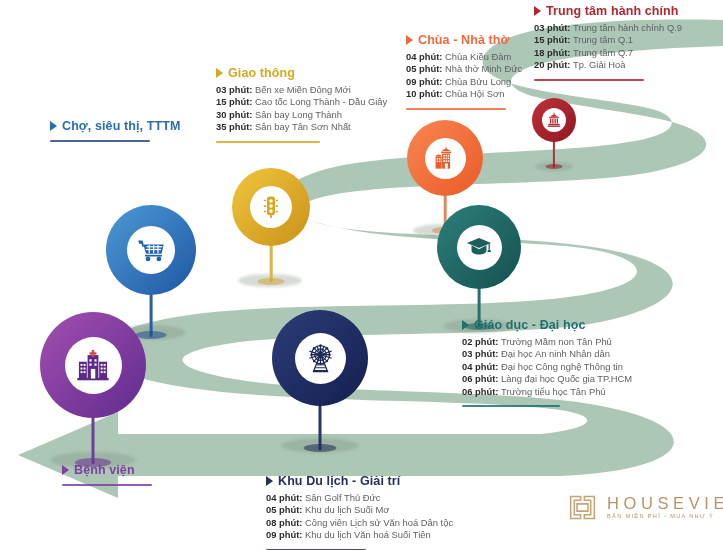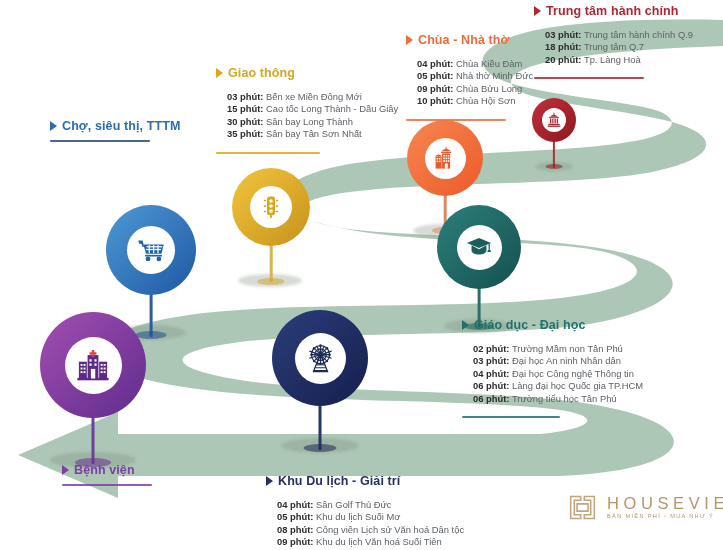--- a/index.html
+++ b/index.html
@@ -20,21 +20,21 @@
     font-size:12.5px;font-weight:bold;letter-spacing:.1px;
     white-space:nowrap;margin-bottom:4px;
   }
   .blk-head .tri{
     width:0;height:0;
     border-top:5px solid transparent;
     border-bottom:5px solid transparent;
     border-left:7px solid currentColor;
     flex:none;display:block;
   }
-  .blk-list{margin:11px;padding:0;list-style:none;}
+  .blk-list{margin:0;padding:0;list-style:none;}
   .blk-list li{
     font-size:9.4px;line-height:12.4px;color:#5d6166;white-space:nowrap;
   }
   .blk-list li b{color:#2b2b2b;font-weight:bold;}
   .blk-list li.cont{white-space:nowrap;}
   .rule{height:2px;margin-top:7px;width:92px;border-radius:1px;opacity:.85;}
 
   
   #b-admin   {left:534px;top:4px;  color:#b3252f;}
   #b-temple  {left:406px;top:33px; color:#ef6b3b;}
@@ -365,22 +365,23 @@
     </div>
   </div>
 
   <div class="block" id="b-admin">
     <div class="blk-head">
       <span class="tri"></span>
       <span>Trung tâm hành chính</span>
     </div>
     <ul class="blk-list">
       <li><b>03 phút:</b> <span>Trung tâm hành chính Q.9</span></li>
+      <li><b>15 phút:</b> <span>Trung tâm Q.1</span></li>
       <li><b>18 phút:</b> <span>Trung tâm Q.7</span></li>
-      <li><b>20 phút:</b> <span>Tp. Làng Hoà</span></li>
+      <li><b>20 phút:</b> <span>Tp. Giải Hoà</span></li>
     </ul>
     <div class="rule"></div>
   </div>
 
   <div class="block" id="b-temple">
     <div class="blk-head">
       <span class="tri"></span>
       <span>Chùa - Nhà thờ</span>
     </div>
     <ul class="blk-list">

